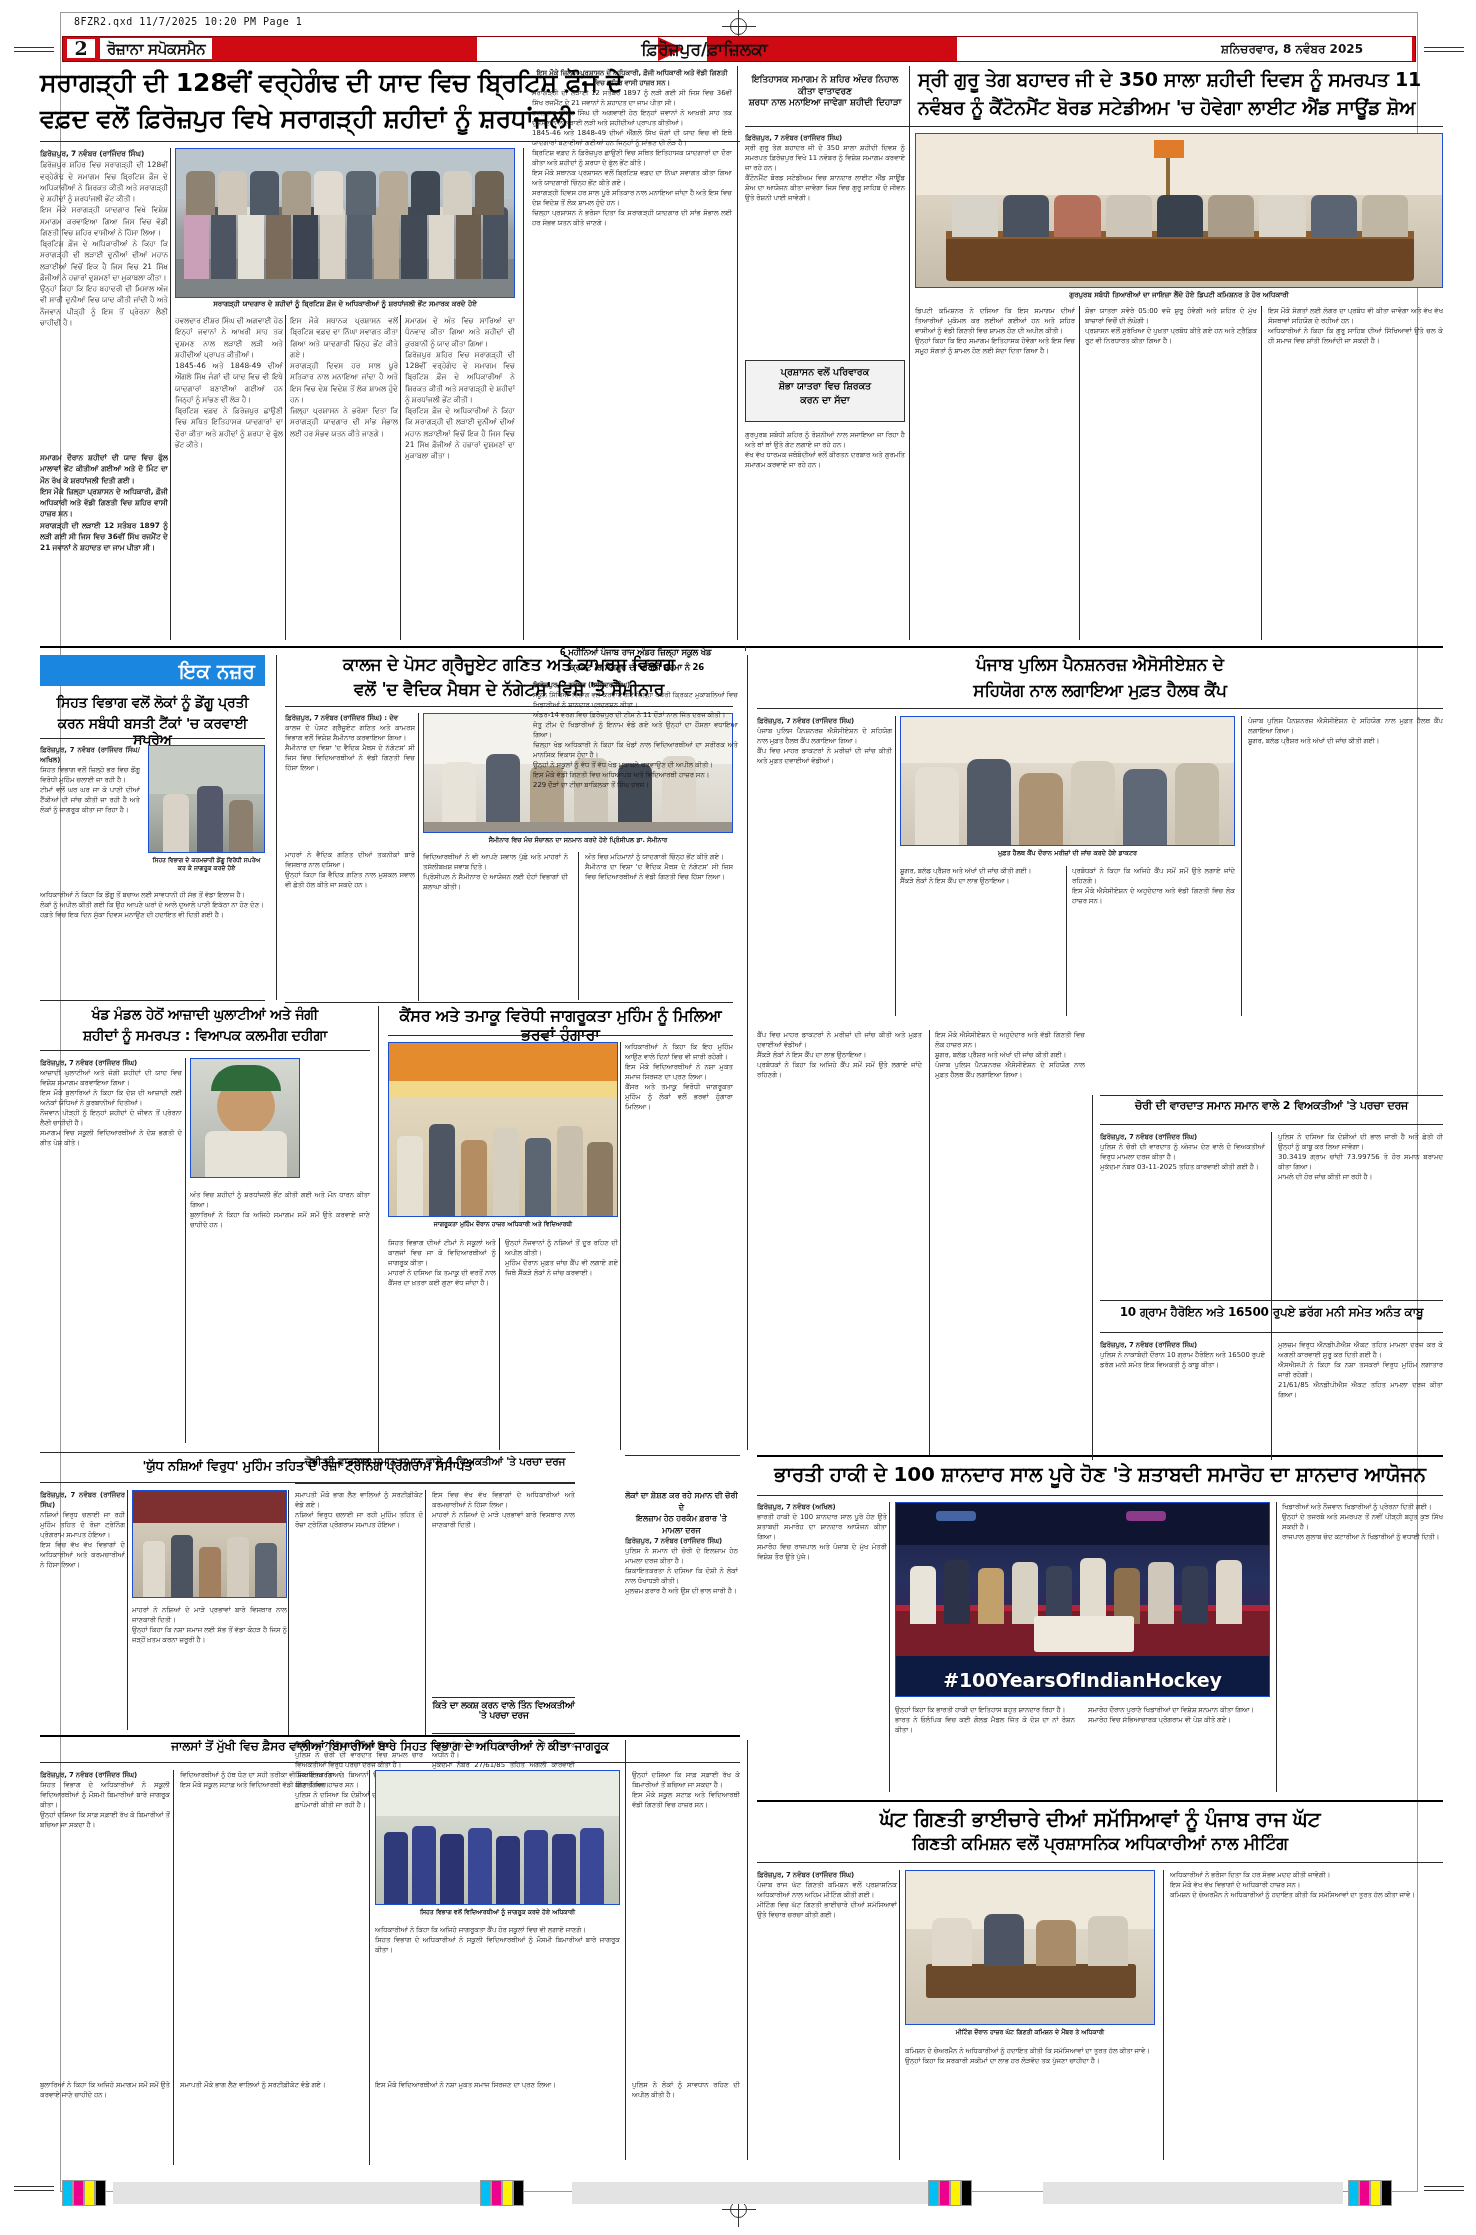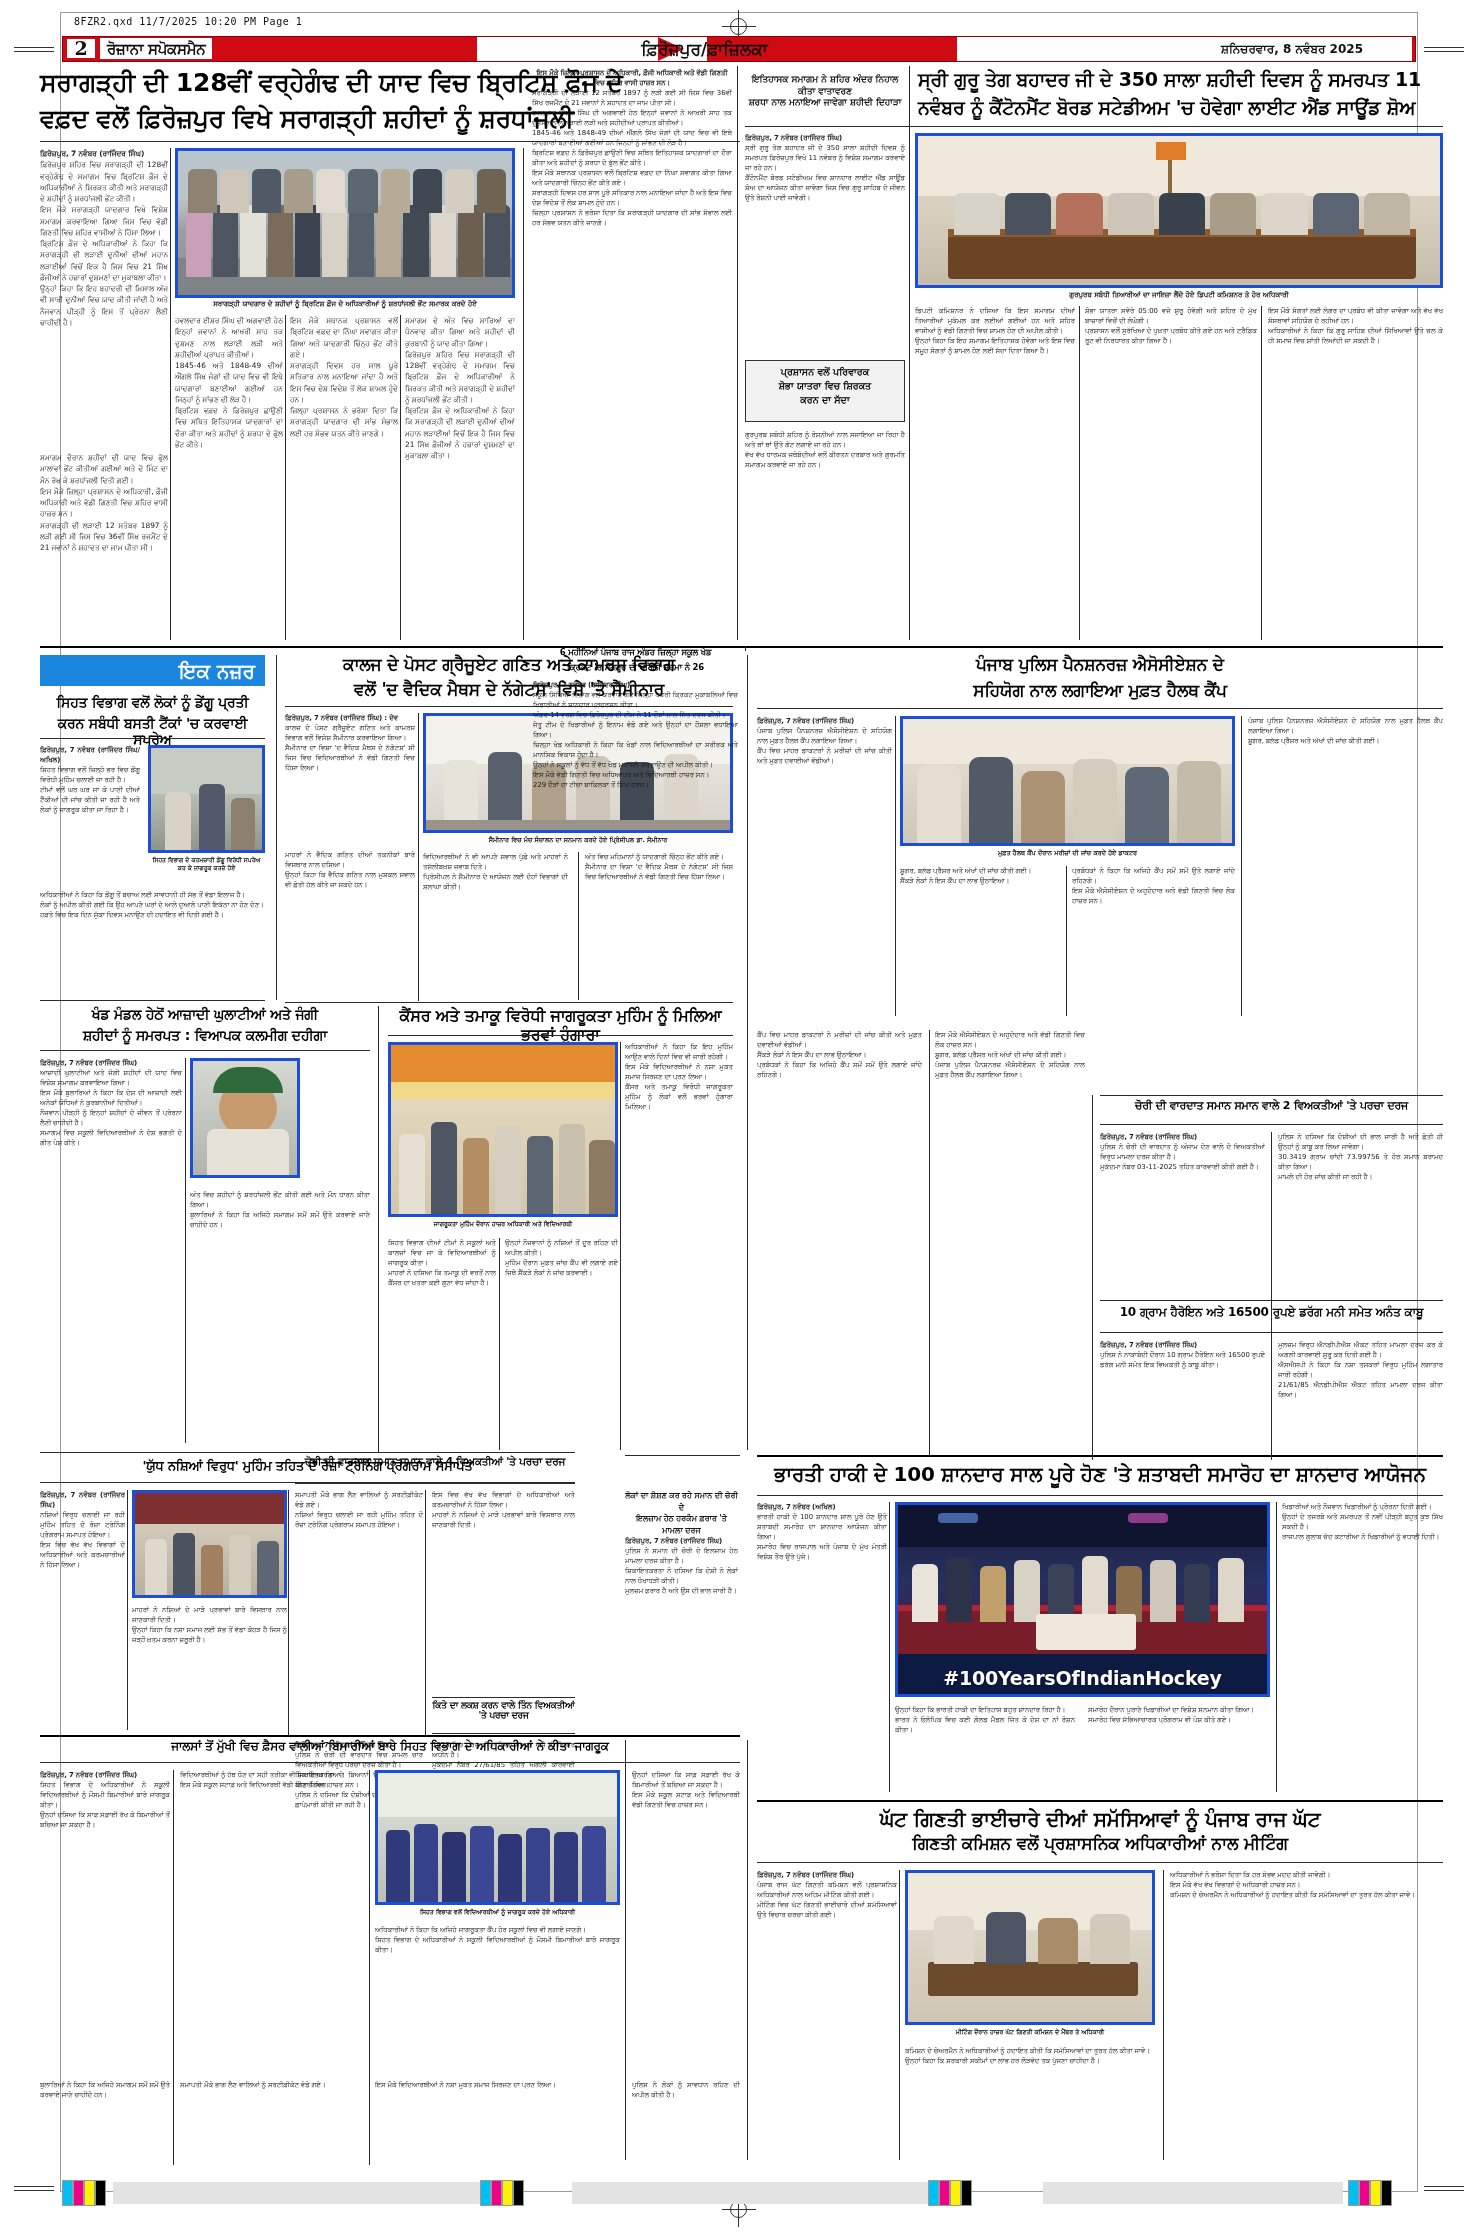--- a/index.html
+++ b/index.html
@@ -41,21 +41,21 @@
   .col p{margin:0;font-size:7.4px;line-height:1.52;text-align:justify;color:#1a1a1a;hyphens:auto;word-spacing:-.3px;}
   .col p.lead b{font-weight:bold;}
   .col.tiny p{font-size:6.9px;line-height:1.45;}
   .vrule{position:absolute;width:1px;background:#2a2a2a;}
   .hrule{position:absolute;height:1px;background:#2a2a2a;}
   .hrule-thick{position:absolute;height:2px;background:#000;}
 
   .cap{position:absolute;font-size:7px;font-weight:bold;text-align:center;line-height:1.3;color:#111;}
 
   
-  .photo{position:absolute;overflow:hidden;border:3px solid #1d4ed8;box-sizing:border-box;background:#404040;}
+  .photo{position:absolute;overflow:hidden;border:1px solid #1d4ed8;box-sizing:border-box;background:#404040;}
   .ph-inner{position:absolute;inset:0;}
 
   
   .band-blue{position:absolute;background:#1a86e0;display:flex;align-items:center;justify-content:flex-end;padding-right:10px;box-sizing:border-box;color:#fff;font-weight:bold;font-size:20px;}
 
   
   .hockey-text{position:absolute;left:0;right:0;bottom:5px;text-align:center;color:#fff;font-weight:bold;font-size:19px;letter-spacing:-.2px;text-shadow:0 1px 2px rgba(0,0,0,.6);}
 
   
   .cmyk{position:absolute;display:flex;height:26px;}
@@ -138,21 +138,21 @@
         <div style="flex:1;background:#5d6772;border-radius:6px 6px 0 0;"></div>
         <div style="flex:1;background:#b7ab98;border-radius:6px 6px 0 0;"></div>
         <div style="flex:1;background:#3f4853;border-radius:6px 6px 0 0;"></div>
         <div style="flex:1;background:#d4cec2;border-radius:6px 6px 0 0;"></div>
         <div style="flex:1;background:#6f6354;border-radius:6px 6px 0 0;"></div>
       </div>
     </div>
   </div>
   <div class="cap" style="left:175px;top:300px;width:340px;">ਸਰਾਗੜ੍ਹੀ ਯਾਦਗਾਰ ਦੇ ਸ਼ਹੀਦਾਂ ਨੂੰ ਬ੍ਰਿਟਿਸ਼ ਫ਼ੌਜ ਦੇ ਅਧਿਕਾਰੀਆਂ ਨੂੰ ਸ਼ਰਧਾਂਜਲੀ ਭੇਂਟ ਸਮਾਰਕ ਕਰਦੇ ਹੋਏ</div>
 
-  <div class="col" style="left:40px;top:452px;width:128px;height:190px;">
+  <div class="col" style="left:40px;top:452px;width:128px;height:190px;font-weight:bold;">
     <p>ਸਮਾਗਮ ਦੌਰਾਨ ਸ਼ਹੀਦਾਂ ਦੀ ਯਾਦ ਵਿਚ ਫੁੱਲ ਮਾਲਾਵਾਂ ਭੇਂਟ ਕੀਤੀਆਂ ਗਈਆਂ ਅਤੇ ਦੋ ਮਿੰਟ ਦਾ ਮੌਨ ਰੱਖ ਕੇ ਸ਼ਰਧਾਂਜਲੀ ਦਿਤੀ ਗਈ।</p>
     <p>ਇਸ ਮੌਕੇ ਜ਼ਿਲ੍ਹਾ ਪ੍ਰਸ਼ਾਸਨ ਦੇ ਅਧਿਕਾਰੀ, ਫ਼ੌਜੀ ਅਧਿਕਾਰੀ ਅਤੇ ਵੱਡੀ ਗਿਣਤੀ ਵਿਚ ਸ਼ਹਿਰ ਵਾਸੀ ਹਾਜ਼ਰ ਸਨ।</p>
     <p>ਸਰਾਗੜ੍ਹੀ ਦੀ ਲੜਾਈ 12 ਸਤੰਬਰ 1897 ਨੂੰ ਲੜੀ ਗਈ ਸੀ ਜਿਸ ਵਿਚ 36ਵੀਂ ਸਿੱਖ ਰਜਮੈਂਟ ਦੇ 21 ਜਵਾਨਾਂ ਨੇ ਸ਼ਹਾਦਤ ਦਾ ਜਾਮ ਪੀਤਾ ਸੀ।</p>
   </div>
   <div class="col" style="left:175px;top:315px;width:108px;height:325px;">
     <p>ਹਵਲਦਾਰ ਈਸ਼ਰ ਸਿੰਘ ਦੀ ਅਗਵਾਈ ਹੇਠ ਇਨ੍ਹਾਂ ਜਵਾਨਾਂ ਨੇ ਆਖ਼ਰੀ ਸਾਹ ਤਕ ਦੁਸ਼ਮਣ ਨਾਲ ਲੜਾਈ ਲੜੀ ਅਤੇ ਸ਼ਹੀਦੀਆਂ ਪ੍ਰਾਪਤ ਕੀਤੀਆਂ।</p>
     <p>1845-46 ਅਤੇ 1848-49 ਦੀਆਂ ਐਂਗਲੋ ਸਿੱਖ ਜੰਗਾਂ ਦੀ ਯਾਦ ਵਿਚ ਵੀ ਇਥੇ ਯਾਦਗਾਰਾਂ ਬਣਾਈਆਂ ਗਈਆਂ ਹਨ ਜਿਨ੍ਹਾਂ ਨੂੰ ਸਾਂਭਣ ਦੀ ਲੋੜ ਹੈ।</p>
     <p>ਬ੍ਰਿਟਿਸ਼ ਵਫ਼ਦ ਨੇ ਫ਼ਿਰੋਜ਼ਪੁਰ ਛਾਉਣੀ ਵਿਚ ਸਥਿਤ ਇਤਿਹਾਸਕ ਯਾਦਗਾਰਾਂ ਦਾ ਦੌਰਾ ਕੀਤਾ ਅਤੇ ਸ਼ਹੀਦਾਂ ਨੂੰ ਸ਼ਰਧਾ ਦੇ ਫੁੱਲ ਭੇਂਟ ਕੀਤੇ।</p>
   </div>
   <div class="col" style="left:290px;top:315px;width:108px;height:325px;">

